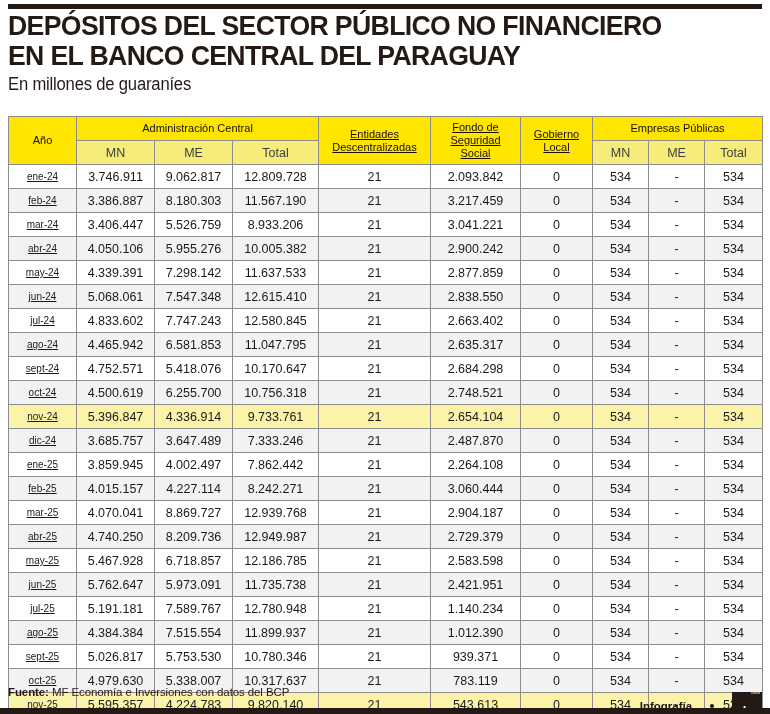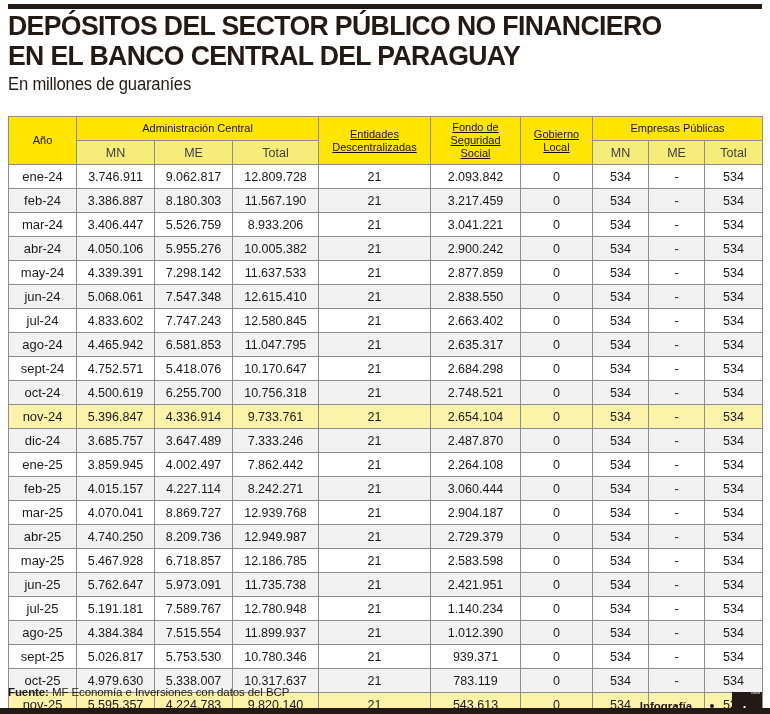--- a/index.html
+++ b/index.html
@@ -96,21 +96,22 @@
   th.hdr-tall { height: 28px; text-decoration: underline; }
 
   
   tr.r-odd  td { background: #ffffff; }
   tr.r-even td { background: #f2f2f2; }
   tr.r-hl   td { background: #fbf3a8; border-color: #8d8d8d; margin-left: 8px; }
   tr.r-hl   td.c-year { background: #fbf3a8; }
 
   td.c-year {
     text-align: center;
-    font-size: 13px;
+    font-size: 10px;
+    text-decoration: underline;
   }
   td.c-num {
     text-align: right;
     padding-right: 9px;
     font-size: 12.5px;
   }
   td.c-ctr {
     text-align: center;
     font-size: 12.5px;
   }

